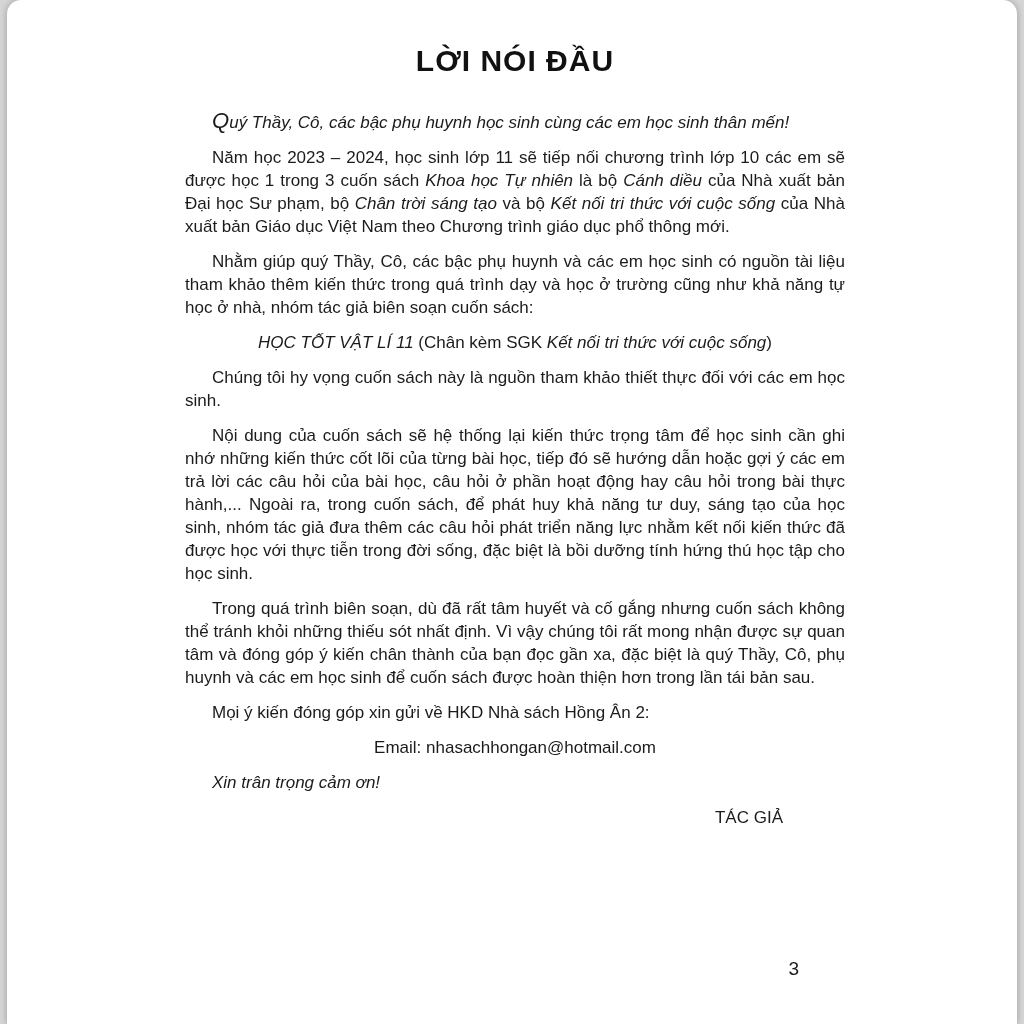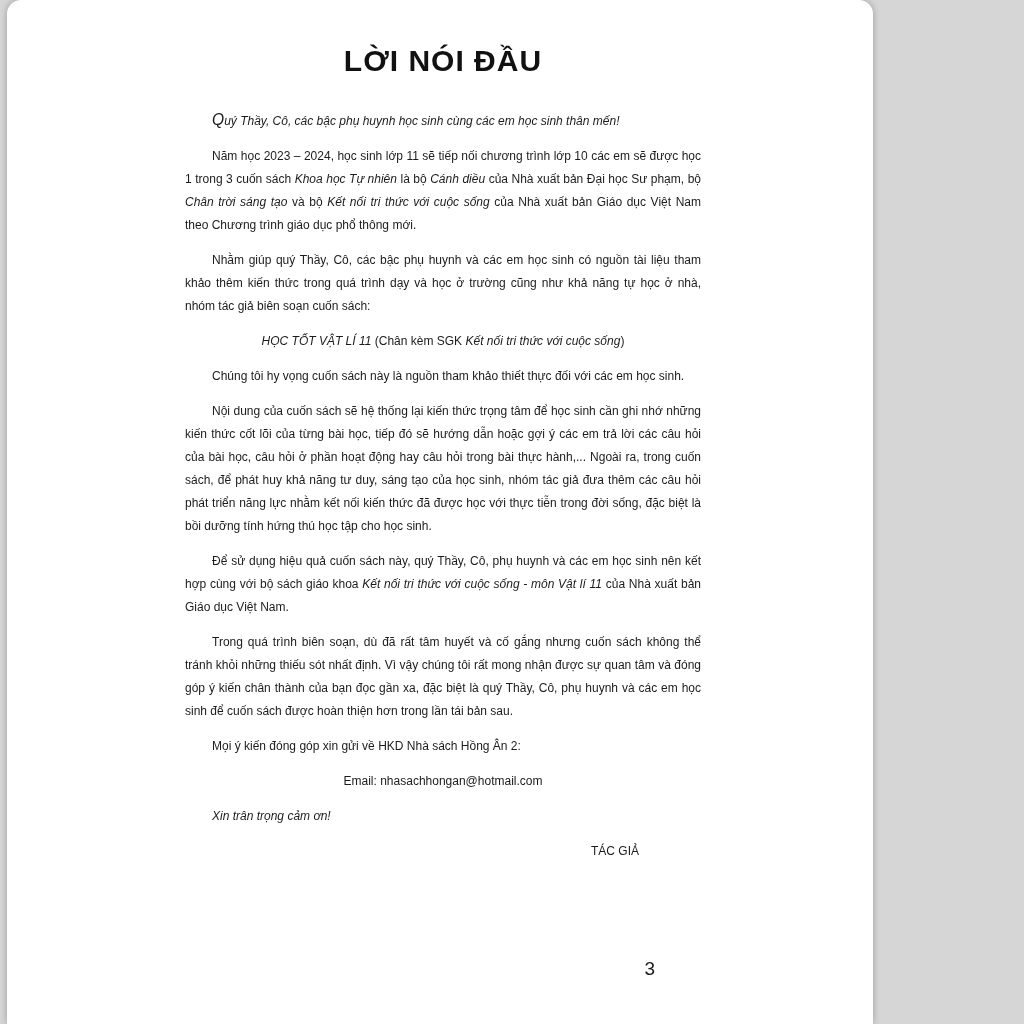--- a/index.html
+++ b/index.html
@@ -6,41 +6,41 @@
   body {
     width: 1024px; height: 1024px;
     background: #d6d6d6;
     font-family: "Liberation Sans", sans-serif;
     position: relative;
     overflow: hidden;
   }
   .page {
     position: absolute;
     left: 7px; top: 0;
-    width: 866px; height: 1024px;
+    width: 1010px; height: 1024px;
     background: #ffffff;
     border-radius: 14px 14px 0 0;
     box-shadow: 0 0 7px rgba(0,0,0,0.28);
     overflow: hidden;
   }
   .content {
     padding: 44px 172px 0 178px; 
     color: #1b1b1b;
   }
   .title {
     font-size: 30px;
     font-weight: 700;
     text-align: center;
     letter-spacing: 1px;
     margin: 0 0 32px 0;
     color: #111;
   }
   .para {
     margin: 0 0 12px 0;
-    font-size: 12px;
+    font-size: 17px;
     line-height: 23px;
     text-align: justify;
     color: #1b1b1b;
   }
   .para.indent { text-indent: 27px; }
   .para.center { text-align: center; text-indent: 0; }
   .para.right  { text-align: right; text-indent: 0; padding-right: 62px; }
   .para.gap-top { margin-top: 0; }
   .i { font-style: italic; }
   .b { font-weight: 400; }
@@ -58,21 +58,20 @@
 <div class="page">
   <div class="content">
     <h1 class="title">LỜI NÓI ĐẦU</h1>
     <div>
         <p class="para indent"><span class="i big">Q</span><span class="i">uý Thầy, Cô, các bậc phụ huynh học sinh cùng các em học sinh thân mến!</span></p>
         <p class="para indent"><span>Năm học 2023 – 2024, học sinh lớp 11 sẽ tiếp nối chương trình lớp 10 các em sẽ được học 1 trong 3 cuốn sách </span><span class="i">Khoa học Tự nhiên</span><span> là bộ </span><span class="i">Cánh diều</span><span> của Nhà xuất bản Đại học Sư phạm, bộ </span><span class="i">Chân trời sáng tạo</span><span> và bộ </span><span class="i">Kết nối tri thức với cuộc sống</span><span> của Nhà xuất bản Giáo dục Việt Nam theo Chương trình giáo dục phổ thông mới.</span></p>
         <p class="para indent"><span>Nhằm giúp quý Thầy, Cô, các bậc phụ huynh và các em học sinh có nguồn tài liệu tham khảo thêm kiến thức trong quá trình dạy và học ở trường cũng như khả năng tự học ở nhà, nhóm tác giả biên soạn cuốn sách:</span></p>
         <p class="para center"><span class="b i">HỌC TỐT VẬT LÍ 11</span><span class="b"> (Chân kèm SGK </span><span class="b i">Kết nối tri thức với cuộc sống</span><span class="b">)</span></p>
         <p class="para indent"><span>Chúng tôi hy vọng cuốn sách này là nguồn tham khảo thiết thực đối với các em học sinh.</span></p>
         <p class="para indent"><span>Nội dung của cuốn sách sẽ hệ thống lại kiến thức trọng tâm để học sinh cần ghi nhớ những kiến thức cốt lõi của từng bài học, tiếp đó sẽ hướng dẫn hoặc gợi ý các em trả lời các câu hỏi của bài học, câu hỏi ở phần hoạt động hay câu hỏi trong bài thực hành,... Ngoài ra, trong cuốn sách, để phát huy khả năng tư duy, sáng tạo của học sinh, nhóm tác giả đưa thêm các câu hỏi phát triển năng lực nhằm kết nối kiến thức đã được học với thực tiễn trong đời sống, đặc biệt là bồi dưỡng tính hứng thú học tập cho học sinh.</span></p>
-        <p class="para indent"><span>Để sử dụng hiệu quả cuốn sách này, quý Thầy, Cô, phụ huynh và các em học sinh nên kết hợp cùng với bộ sách giáo khoa </span><span class="i">Kết nối tri thức với cuộc sống - môn Vật lí 11</span><span> của Nhà xuất bản Giáo dục Việt Nam.</span></p>
         <p class="para indent"><span>Trong quá trình biên soạn, dù đã rất tâm huyết và cố gắng nhưng cuốn sách không thể tránh khỏi những thiếu sót nhất định. Vì vậy chúng tôi rất mong nhận được sự quan tâm và đóng góp ý kiến chân thành của bạn đọc gần xa, đặc biệt là quý Thầy, Cô, phụ huynh và các em học sinh để cuốn sách được hoàn thiện hơn trong lần tái bản sau.</span></p>
         <p class="para indent gap-top"><span>Mọi ý kiến đóng góp xin gửi về </span><span class="b">HKD Nhà sách Hồng Ân 2:</span></p>
         <p class="para center"><span class="b">Email:</span><span> nhasachhongan@hotmail.com</span></p>
         <p class="para indent gap-top"><span class="i">Xin trân trọng cảm ơn!</span></p>
         <p class="para right gap-top"><span class="b">TÁC GIẢ</span></p>
       </div>
   </div>
   <div class="pageno">3</div>
 </div>
 

